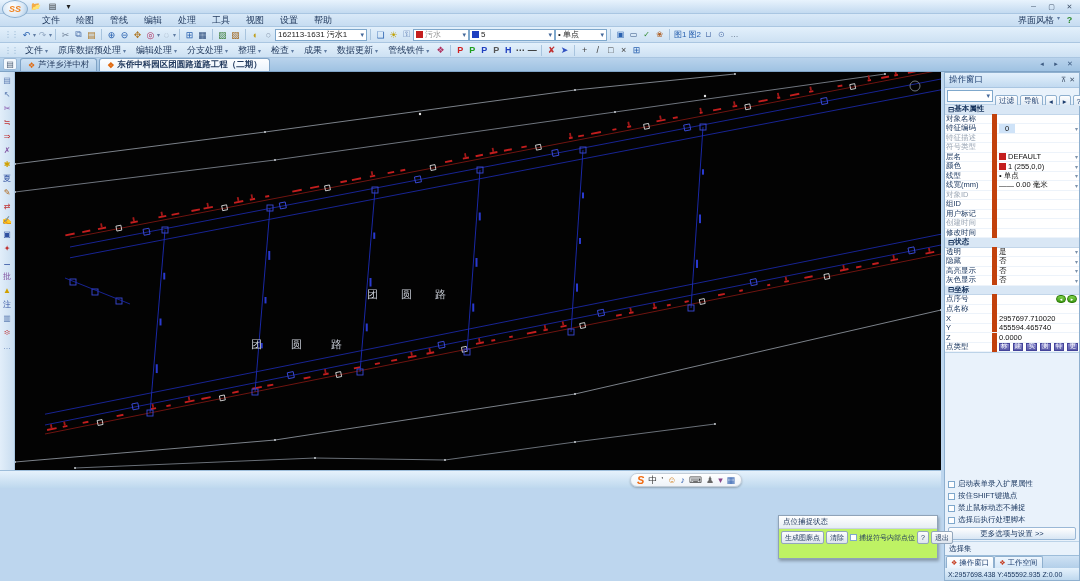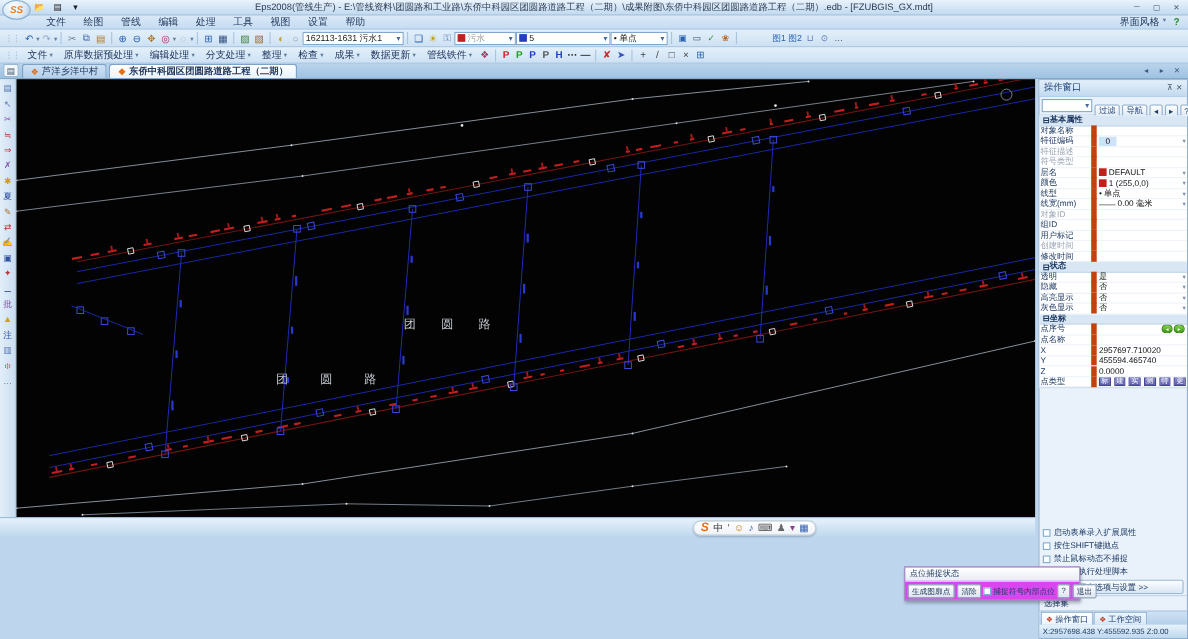--- a/index.html
+++ b/index.html
@@ -88,39 +88,38 @@
   .check-row { display:flex; align-items:center; gap:3px; height:12px; font-size:7.5px; color:#16335c; white-space:nowrap; }
   .cbox { width:7px; height:7px; background:#fff; border:1px solid #7fa8cc; flex:0 0 7px; }
   .rp-more { height:13px; margin:1px 3px; display:flex; align-items:center; justify-content:center; font-size:7.5px; color:#16335c; background:linear-gradient(#fefefe,#d8e6f4); border:1px solid #9ab8d6; border-radius:2px; }
   .rp-selset { height:14px; display:flex; align-items:center; padding-left:4px; font-size:7.5px; color:#16335c; border-top:1px solid #bcd3e8; }
   .rp-tabs { height:13px; background:linear-gradient(#cfe2f4,#b3cfe9); display:flex; align-items:flex-end; border-top:1px solid #9dbdda; padding-left:1px; }
   .rp-tab { display:flex; align-items:center; gap:2px; font-size:7.5px; color:#1c3d6e; padding:0 4px; height:12px; border:1px solid #8fb0cf; border-bottom:none; border-radius:2px 2px 0 0; background:linear-gradient(#eef6fe,#d5e7f7); white-space:nowrap; }
   .rp-tab .ticon { color:#c43a1e; font-size:7px; }
   .rp-coords { height:12px; display:flex; align-items:center; padding-left:3px; font-size:7px; color:#16335c; background:linear-gradient(#e6f2fc,#bed8ee); white-space:nowrap; }
 
   
-  .snap-dialog { position:absolute; left:778px; top:515px; width:160px; height:31px; background:#d946ef; border:1px solid #8fa3b8; box-shadow:1px 2px 3px rgba(0,0,0,.3); z-index:20;margin-left:44px; }
+  .snap-dialog { position:absolute; left:778px; top:515px; width:160px; height:44px; background:#bef264; border:1px solid #8fa3b8; box-shadow:1px 2px 3px rgba(0,0,0,.3); z-index:20; }
   .sd-title { height:13px; display:flex; align-items:center; padding-left:4px; font-size:7.5px; color:#223a5e; background:linear-gradient(#ffffff,#e6edf4); border-bottom:1px solid #c8d4e0; }
   .sd-row { display:flex; align-items:center; gap:2px; padding:2px 2px 0 2px; }
   .sd-btn { height:13px; display:flex; align-items:center; justify-content:center; font-size:7px; padding:0 3px; background:linear-gradient(#fdfdfd,#dde5ee); border:1px solid #93a7bc; border-radius:2px; color:#223a5e; white-space:nowrap; }
   .sd-check { display:flex; align-items:center; gap:2px; font-size:7px; color:#223a5e; white-space:nowrap; }
 </style>
 </head>
 <body>
 
 <div class="app">
 
   <div class="titlebar">
     <div class="app-logo">SS</div>
     <div class="qat">
       <span class="tbtn">📂</span>
       <span class="tbtn">▤</span>
       <span class="tbtn">▾</span>
     </div>
-    <div class="title-text">Eps2008(管线生产) -  E:\管线资料\团圆路和工业路\东侨中科园区团圆路道路工程（二期）\成果附图\东侨中科园区团圆路道路工程（二期）.edb - [FZUBGIS_GX.mdt]</div>
     <div class="win-controls" id="win-controls">
         <span class="wbtn">─</span>
         <span class="wbtn">▢</span>
         <span class="wbtn">✕</span>
       </div>
   </div>
 
   <div class="menubar">
     <div id="menu-items" style="display:flex;height:100%">
         <div class="menu-item">文件</div>
@@ -189,21 +188,21 @@
         <span>•</span>
         <span>单点</span>
         <span class="chev">▾</span>
       </div>
       <span class="sep"></span>
       <span class="tbtn" style="color: rgb(42, 98, 176); font-size: 8px;">▣</span>
       <span class="tbtn" style="color: rgb(48, 80, 127); font-size: 8px;">▭</span>
       <span class="tbtn" style="color: rgb(47, 138, 47); font-size: 8px;">✓</span>
       <span class="tbtn" style="color: rgb(176, 100, 44); font-size: 8px;">❀</span>
       <span class="sep"></span>
-      <span class="tbtn" style="color: rgb(42, 98, 176); font-size: 8px; margin-left: 28px;">图1</span>
+      <span class="tbtn" style="color: rgb(42, 98, 176); font-size: 8px;">图1</span>
       <span class="tbtn" style="color: rgb(42, 98, 176); font-size: 8px;">图2</span>
       <span class="tbtn" style="color: rgb(90, 122, 176); font-size: 8px;">⊔</span>
       <span class="tbtn" style="color: rgb(90, 122, 176); font-size: 8px;">⊙</span>
       <span class="tbtn" style="color: rgb(68, 86, 110); font-size: 8px;">…</span>
     </div>
 
   <div class="tb tb2" id="toolbar2">
       <span class="grip">⋮⋮</span>
       <div class="tmenu">
         <span>文件</span>

